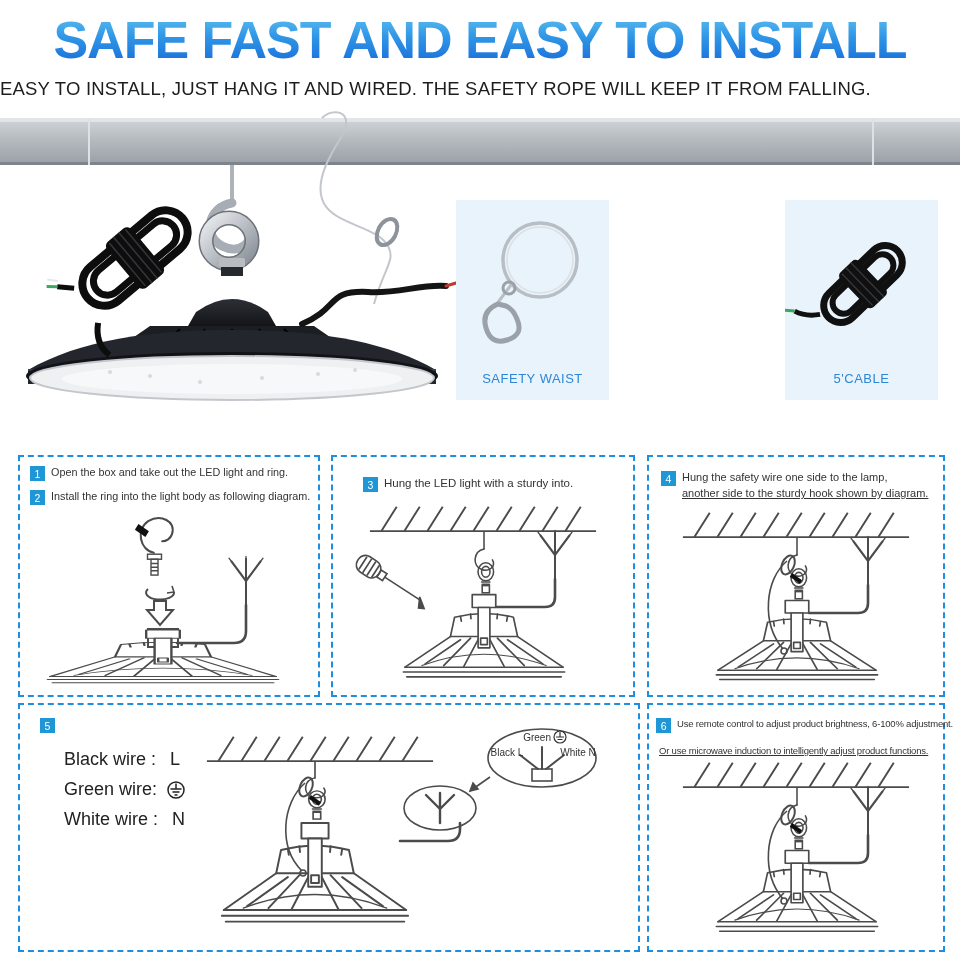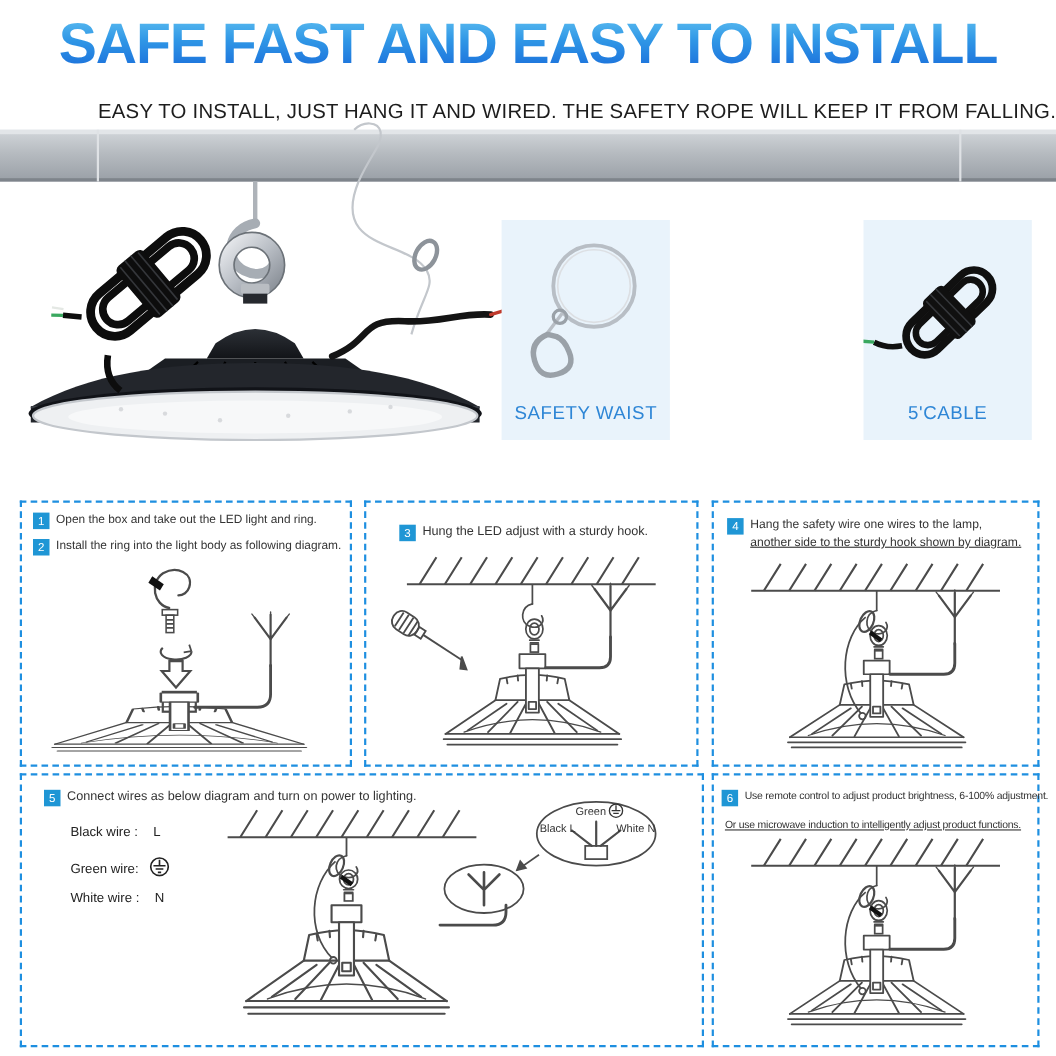--- a/index.html
+++ b/index.html
@@ -3,38 +3,38 @@
 <meta charset="utf-8">
 <style>
   html,body{margin:0;padding:0;background:#fff;}
   #page{position:relative;width:960px;height:960px;background:#ffffff;overflow:hidden;
         font-family:"Liberation Sans",sans-serif;}
   
   .title{position:absolute;top:10px;left:0;width:960px;text-align:center;
          font-size:52px;font-weight:bold;letter-spacing:-1px;
          background:linear-gradient(180deg,#66c6f2 0%,#2f96e6 45%,#1565d8 100%);
          -webkit-background-clip:text;background-clip:text;color:transparent;}
-  .subtitle{position:absolute;top:78px;left:0;width:960px;text-align:right;
-            font-size:18.5px;color:#1d1d1d;letter-spacing:.2px;margin-top:12px;}
+  .subtitle{position:absolute;top:78px;left:0;width:960px;text-align:left;
+            font-size:18.5px;color:#1d1d1d;letter-spacing:.2px;}
   
   .photo-svg{position:absolute;top:108px;left:0;}
   .part-card{position:absolute;top:200px;width:153px;height:200px;background:#e9f3fb;}
   .part-card .icon{position:absolute;top:8px;left:0;width:153px;height:150px;}
   .part-label{position:absolute;bottom:14px;left:0;width:100%;text-align:center;
-              font-size:17px;color:#2e86d6;letter-spacing:.5px;}
+              font-size:13px;color:#2e86d6;letter-spacing:.5px;}
   
   .panel{position:absolute;border:2px dashed #1e8fe0;box-sizing:border-box;background:#fff;}
   .step{position:absolute;display:flex;align-items:flex-start;white-space:nowrap;
         font-size:11.5px;color:#333;}
   .badge{display:inline-flex;align-items:center;justify-content:center;flex:0 0 auto;
          width:15px;height:15px;margin-right:6px;background:#1f96d5;color:#fff;
          font-size:10.5px;}
   .step-line2{position:absolute;white-space:nowrap;font-size:11.5px;color:#333;text-decoration:underline;}
-  .wire-row{position:absolute;font-size:12px;color:#222;white-space:nowrap;
-            display:flex;align-items:flex-end;}
+  .wire-row{position:absolute;font-size:18px;color:#222;white-space:nowrap;
+            display:flex;align-items:center;}
   .wire-row .val{margin-left:14px;}
   .wire-row svg{margin-left:10px;}
   .diagram{position:absolute;}
   .small-txt{font-size:9.5px;letter-spacing:-.2px;}
 </style>
 </head>
 <body>
 
 <div id="page">
 
@@ -233,40 +233,40 @@
       <g fill="none" stroke="#4b4b4b" stroke-width="2.6" stroke-linecap="round">
         <path d="M157,134 H214 Q226,134 226,122 V96"></path>
       </g>
       <use href="#prong" x="204" y="46" width="44" height="52"></use>
     </svg>
   </div>
 
   <div class="panel" style="left:331px;top:455px;width:304px;height:242px">
     <div class="step" style="left:30px;top:20px">
       <span class="badge">3</span>
-      <span>Hung the LED adjust with a sturdy hook.</span>
+      <span>Hung the LED light with a sturdy into.</span>
     </div>
     <svg class="diagram" style="left:0;top:38px" width="300" height="200" viewBox="0 0 300 200">
       <use href="#hatch" x="35" y="6" width="230" height="32"></use>
       <use href="#hookhang" x="133" y="36" width="36" height="66"></use>
       <g transform="translate(34,48) rotate(33)">
         <use href="#driver" x="0" y="0" width="92" height="38"></use>
       </g>
       <use href="#lampline" x="67" y="98" width="168" height="100"></use>
       <g fill="none" stroke="#4b4b4b" stroke-width="2.6" stroke-linecap="round">
         <path d="M163,112 H212 Q222,112 222,102 V84"></path>
       </g>
       <use href="#prong" x="200" y="34" width="44" height="52"></use>
     </svg>
   </div>
 
   <div class="panel" style="left:647px;top:455px;width:298px;height:242px">
     <div class="step" style="left:12px;top:14px;font-size:11px">
       <span class="badge">4</span>
-      <span>Hang the safety wire one wires to the lamp,</span>
+      <span>Hung the safety wire one side to the lamp,</span>
     </div>
     <div class="step-line2" style="left:33px;top:30px;font-size:11px">another side to the sturdy hook shown by diagram.</div>
     <svg class="diagram" style="left:0;top:46px" width="294" height="192" viewBox="0 0 294 192">
       <use href="#hatch" x="32" y="4" width="230" height="32"></use>
       <use href="#hookhang" x="130" y="34" width="36" height="66"></use>
       <g fill="none" stroke="#4b4b4b" stroke-width="1.6">
         <path d="M138,58 C116,76 112,120 134,146"></path>
         <ellipse cx="139" cy="62" rx="6" ry="10" transform="rotate(24 139 62)" stroke-width="2"></ellipse>
         <path d="M142,72 l10,7" stroke="#111" stroke-width="4"></path>
         <circle cx="135" cy="148" r="3"></circle>
@@ -275,21 +275,20 @@
       <g fill="none" stroke="#4b4b4b" stroke-width="2.6" stroke-linecap="round">
         <path d="M160,110 H209 Q219,110 219,100 V82"></path>
       </g>
       <use href="#prong" x="197" y="32" width="44" height="52"></use>
     </svg>
   </div>
 
   <div class="panel" style="left:18px;top:703px;width:622px;height:249px">
     <div class="step" style="left:20px;top:13px">
       <span class="badge">5</span>
-      <span>Connect wires as below diagram and turn on power to lighting.</span>
     </div>
     <div class="wire-row" style="left:44px;top:44px">
       <span>Black wire :</span>
       <span class="val">L</span>
     </div>
     <div class="wire-row" style="left:44px;top:74px">
       <span>Green wire:</span>
       <svg width="18" height="18" viewBox="0 0 18 18">
         <circle cx="9" cy="9" r="8" fill="none" stroke="#222" stroke-width="1.5"></circle>
         <path d="M9,2.5 V8 M3.5,8 H14.5 M5.5,11 H12.5 M7.5,14 H10.5" stroke="#222" stroke-width="1.5" fill="none"></path>

